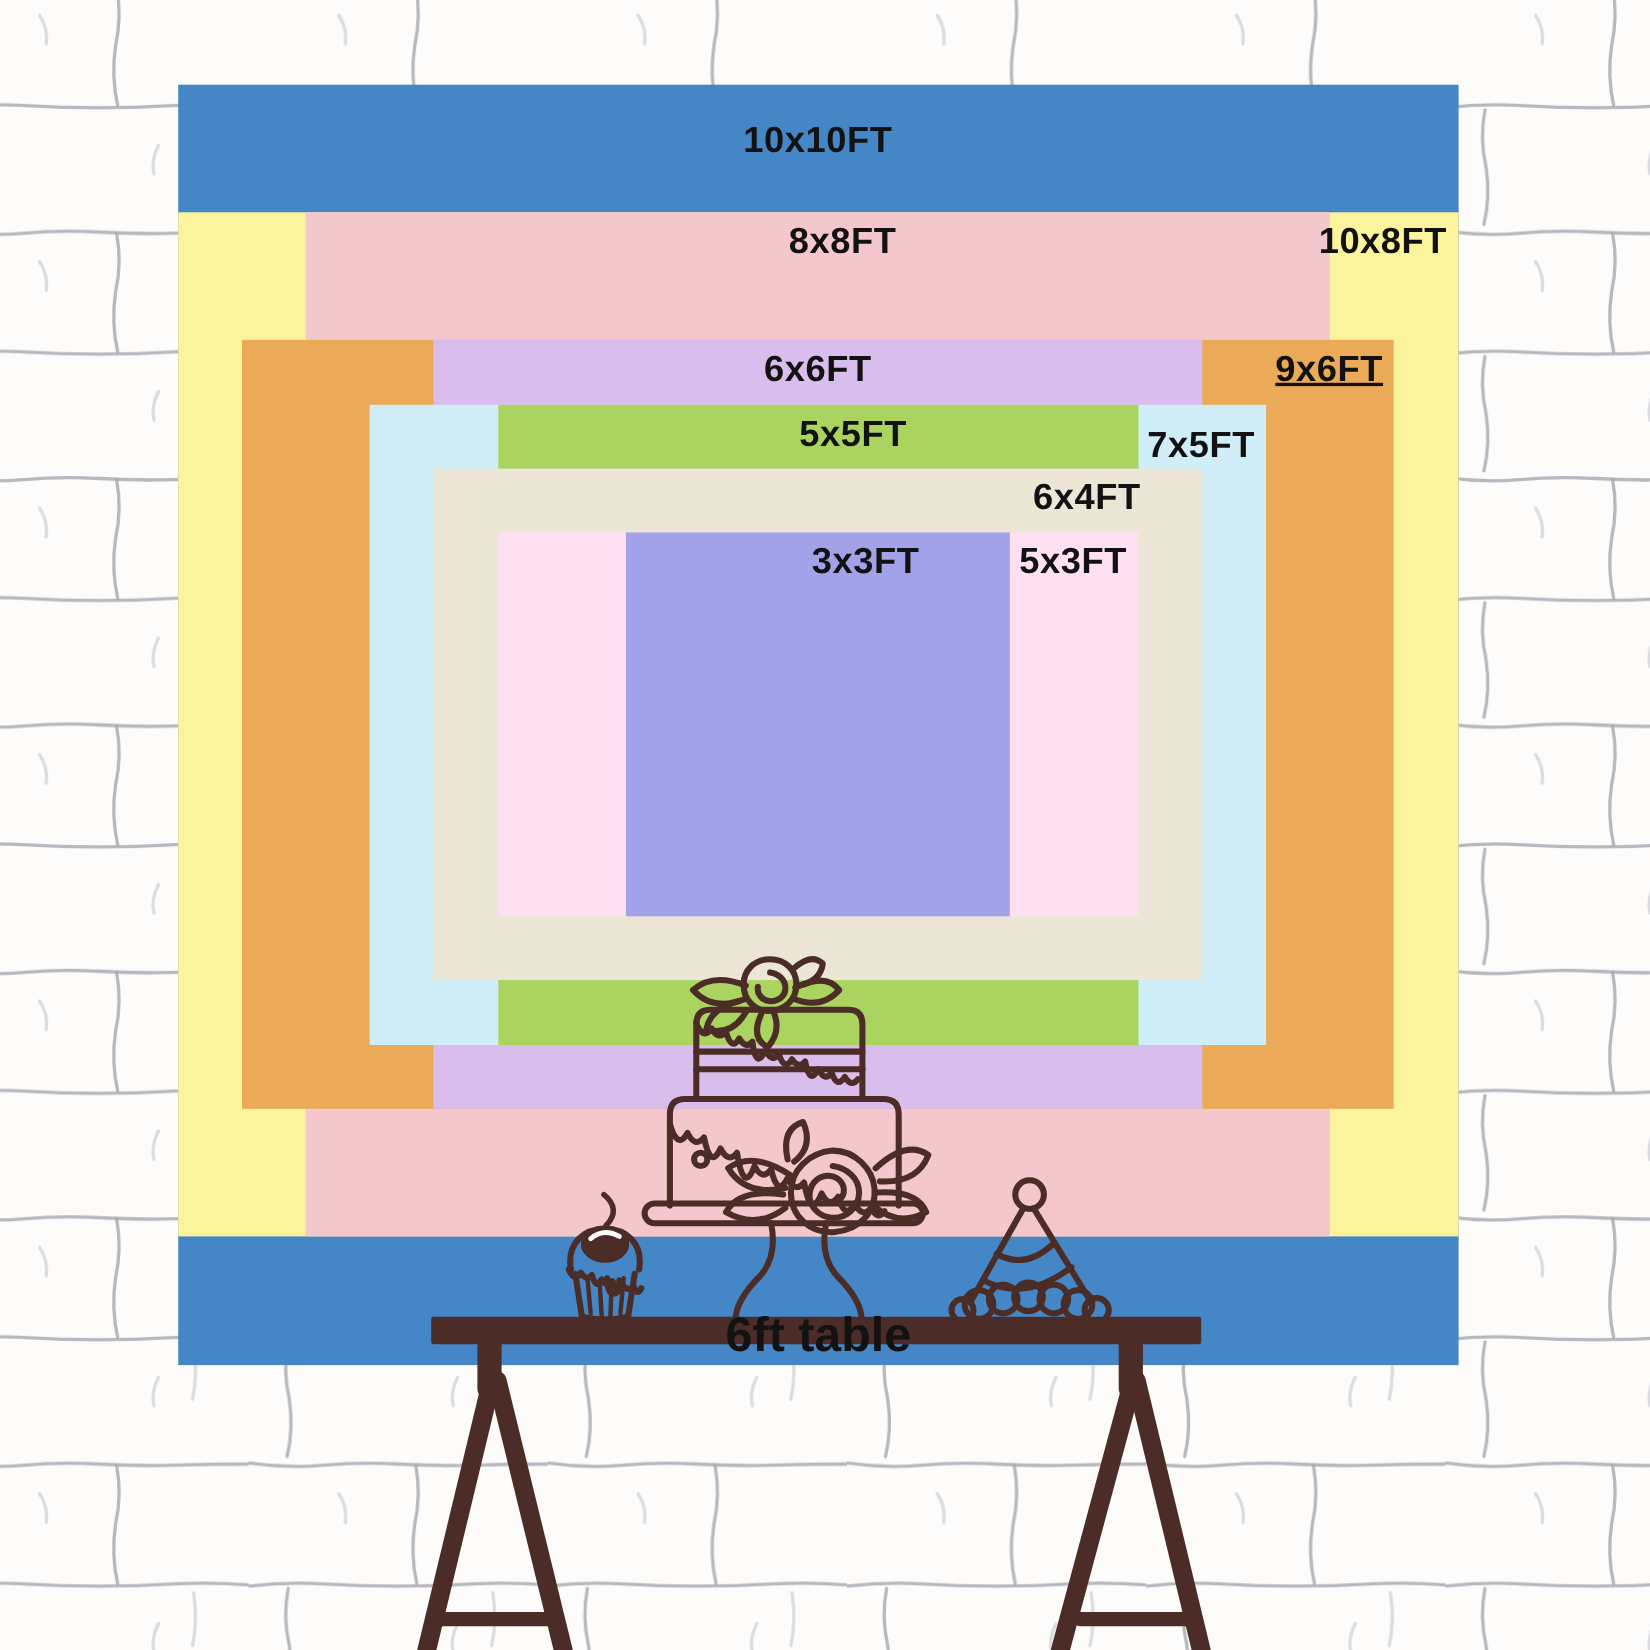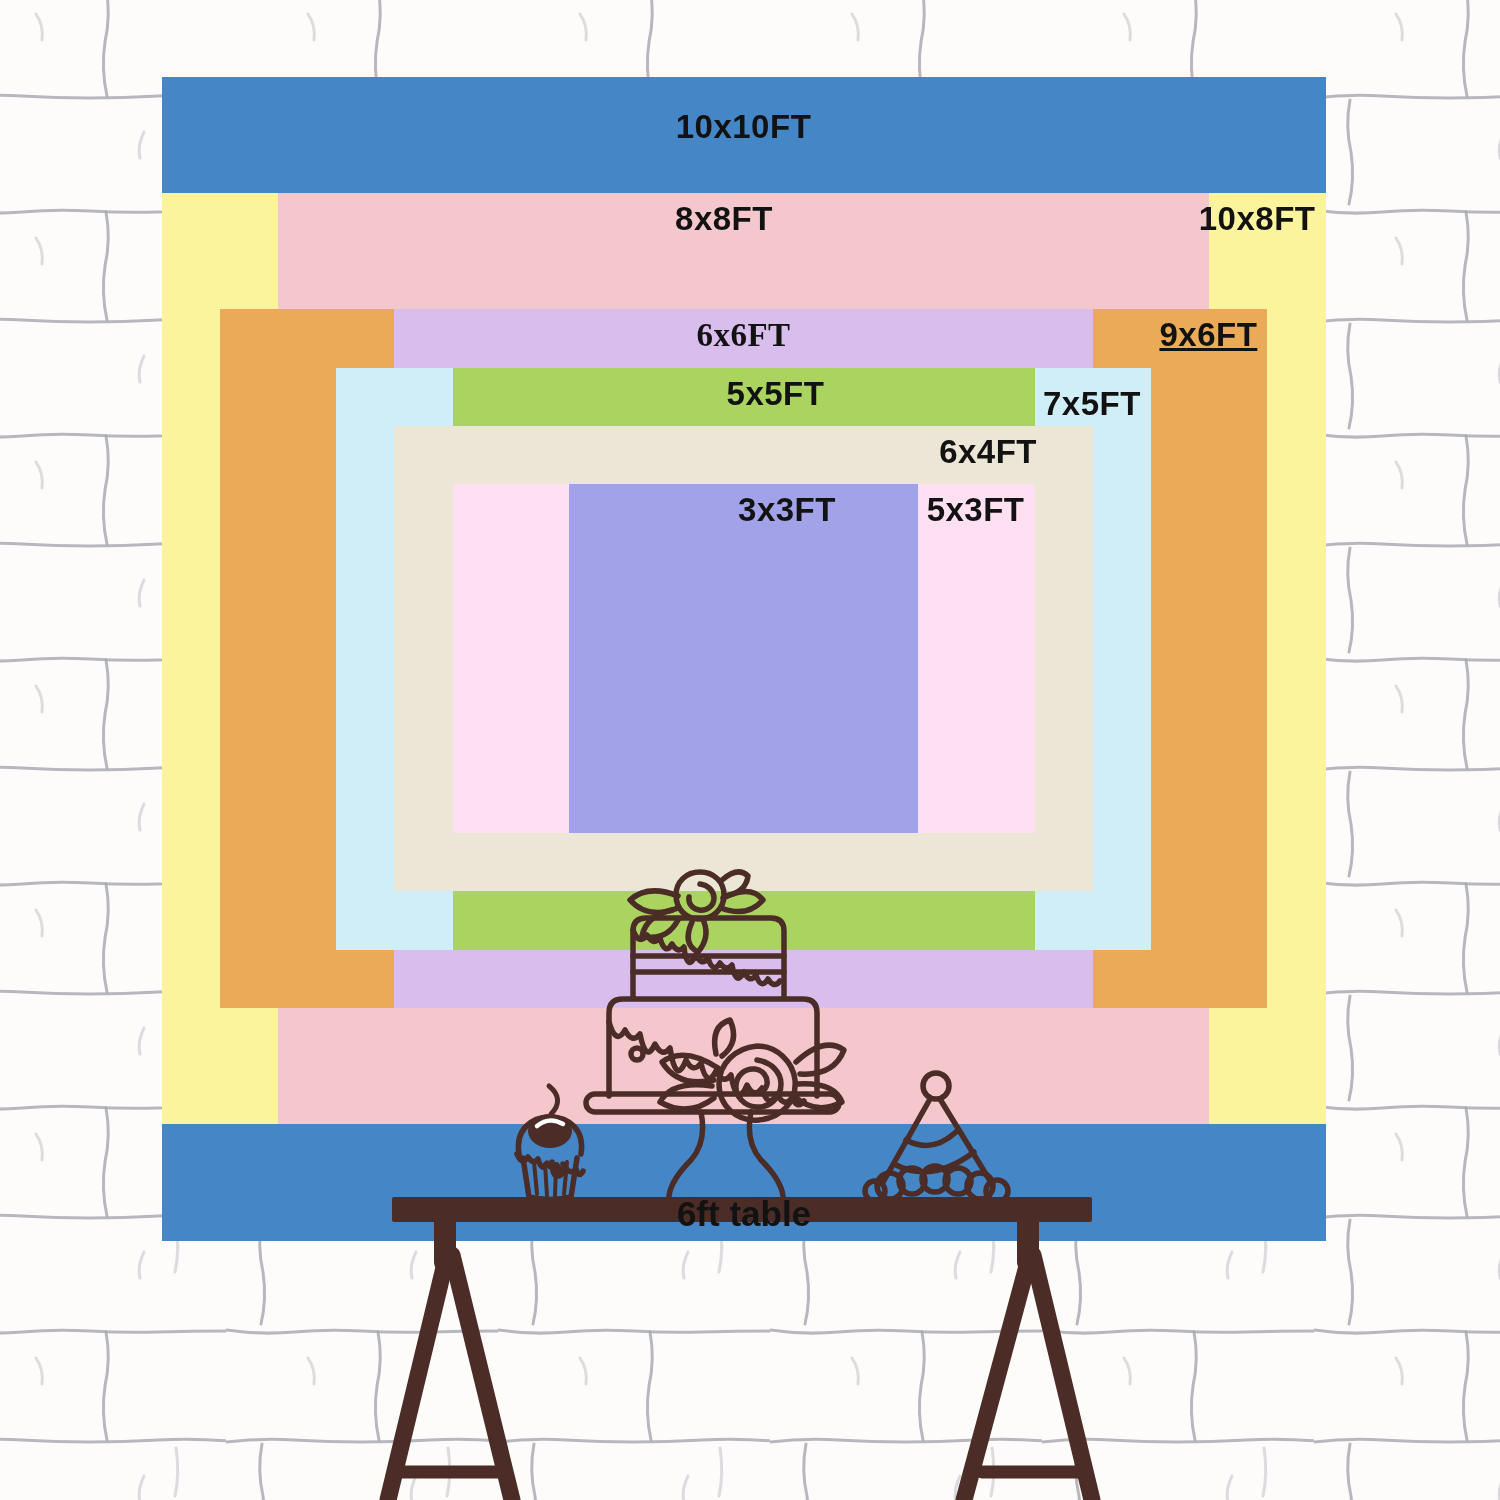--- a/index.html
+++ b/index.html
@@ -20,21 +20,21 @@
   }
   .art{position:absolute;left:0;top:0;z-index:30}
   .art path,.art circle,.art rect,.art ellipse{
     stroke:var(--ink,#4b2c26);stroke-width:5.5;fill:none;
     stroke-linecap:round;stroke-linejoin:round;
   }
   .art .fill{fill:var(--ink,#4b2c26);stroke:none}
   .art .gloss{stroke:#ffffff;stroke-width:4.5}
   .table-label{
     position:absolute;z-index:40;left:744px;top:1194px;transform:translateX(-50%);
-    font-weight:700;font-size:35px;line-height:40px;color:var(--label,#121212);
+    font-weight:700;font-size:44px;line-height:40px;color:var(--label,#121212);
     white-space:nowrap;
   }
 </style>
 </head>
 <body>
 
 <div class="stage" style="--ink: #4b2c26; --mortar: #a6a6b2; --label: #121212; background: rgb(253, 252, 250);">
 
   <svg class="wall" width="1500" height="1500" viewBox="0 0 1500 1500">
     <defs>
@@ -55,25 +55,25 @@
       <rect x="-10" y="-10" width="1520" height="1520" fill="url(#brickp)"></rect>
     </g>
   </svg>
 
   <div id="backdrop-rects">
       <div class="size-rect" style="left: 161.5px; top: 76.5px; width: 1164px; height: 1164px; background: rgb(69, 135, 198); z-index: 1;"></div>
       <div class="size-label" style="top: 106.5px; left: 743.5px; transform: translateX(-50%);">10x10FT</div>
       <div class="size-rect" style="left: 161.5px; top: 192.9px; width: 1164px; height: 931.2px; background: rgb(251, 244, 156); z-index: 2;"></div>
       <div class="size-label" style="top: 198.9px; left: 1315.5px; transform: translateX(-100%);">10x8FT</div>
       <div class="size-rect" style="left: 277.9px; top: 192.9px; width: 931.2px; height: 931.2px; background: rgb(243, 199, 203); z-index: 3;"></div>
-      <div class="size-label" style="top: 198.9px; left: 724px; transform: translateX(-50%);">8x8FT</div>
+      <div class="size-label" style="top: 198.9px; left: 766px; transform: translateX(-50%);">8x8FT</div>
       <div class="size-rect" style="left: 219.7px; top: 309.3px; width: 1047.6px; height: 698.4px; background: rgb(235, 170, 87); z-index: 4;"></div>
       <div class="size-label" style="top: 315.3px; left: 1257.3px; transform: translateX(-100%); text-decoration: underline;">9x6FT</div>
       <div class="size-rect" style="left: 394.3px; top: 309.3px; width: 698.4px; height: 698.4px; background: rgb(217, 189, 236); z-index: 5;"></div>
-      <div class="size-label" style="top: 315.3px; left: 743.5px; transform: translateX(-50%); font-family: Liberation Serif, serif;">6x6FT</div>
+      <div class="size-label" style="top: 315.3px; left: 743.5px; transform: translateX(-50%);">6x6FT</div>
       <div class="size-rect" style="left: 336.1px; top: 367.5px; width: 814.8px; height: 582px; background: rgb(207, 238, 248); z-index: 6;"></div>
       <div class="size-label" style="top: 373.5px; left: 1140.9px; transform: translateX(-100%); margin-top: 10px;">7x5FT</div>
       <div class="size-rect" style="left: 452.5px; top: 367.5px; width: 582px; height: 582px; background: rgb(170, 211, 95); z-index: 7;"></div>
       <div class="size-label" style="top: 373.5px; left: 743.5px; transform: translateX(-50%); margin-left: 32px;">5x5FT</div>
       <div class="size-rect" style="left: 394.3px; top: 425.7px; width: 698.4px; height: 465.6px; background: rgb(235, 230, 213); z-index: 8;"></div>
       <div class="size-label" style="top: 431.7px; left: 1037px; transform: translateX(-100%);">6x4FT</div>
       <div class="size-rect" style="left: 452.5px; top: 483.9px; width: 582px; height: 349.2px; background: rgb(254, 224, 242); z-index: 9;"></div>
       <div class="size-label" style="top: 489.9px; left: 1024.5px; transform: translateX(-100%);">5x3FT</div>
       <div class="size-rect" style="left: 568.9px; top: 483.9px; width: 349.2px; height: 349.2px; background: rgb(162, 162, 232); z-index: 10;"></div>
       <div class="size-label" style="top: 489.9px; left: 787px; transform: translateX(-50%);">3x3FT</div>

